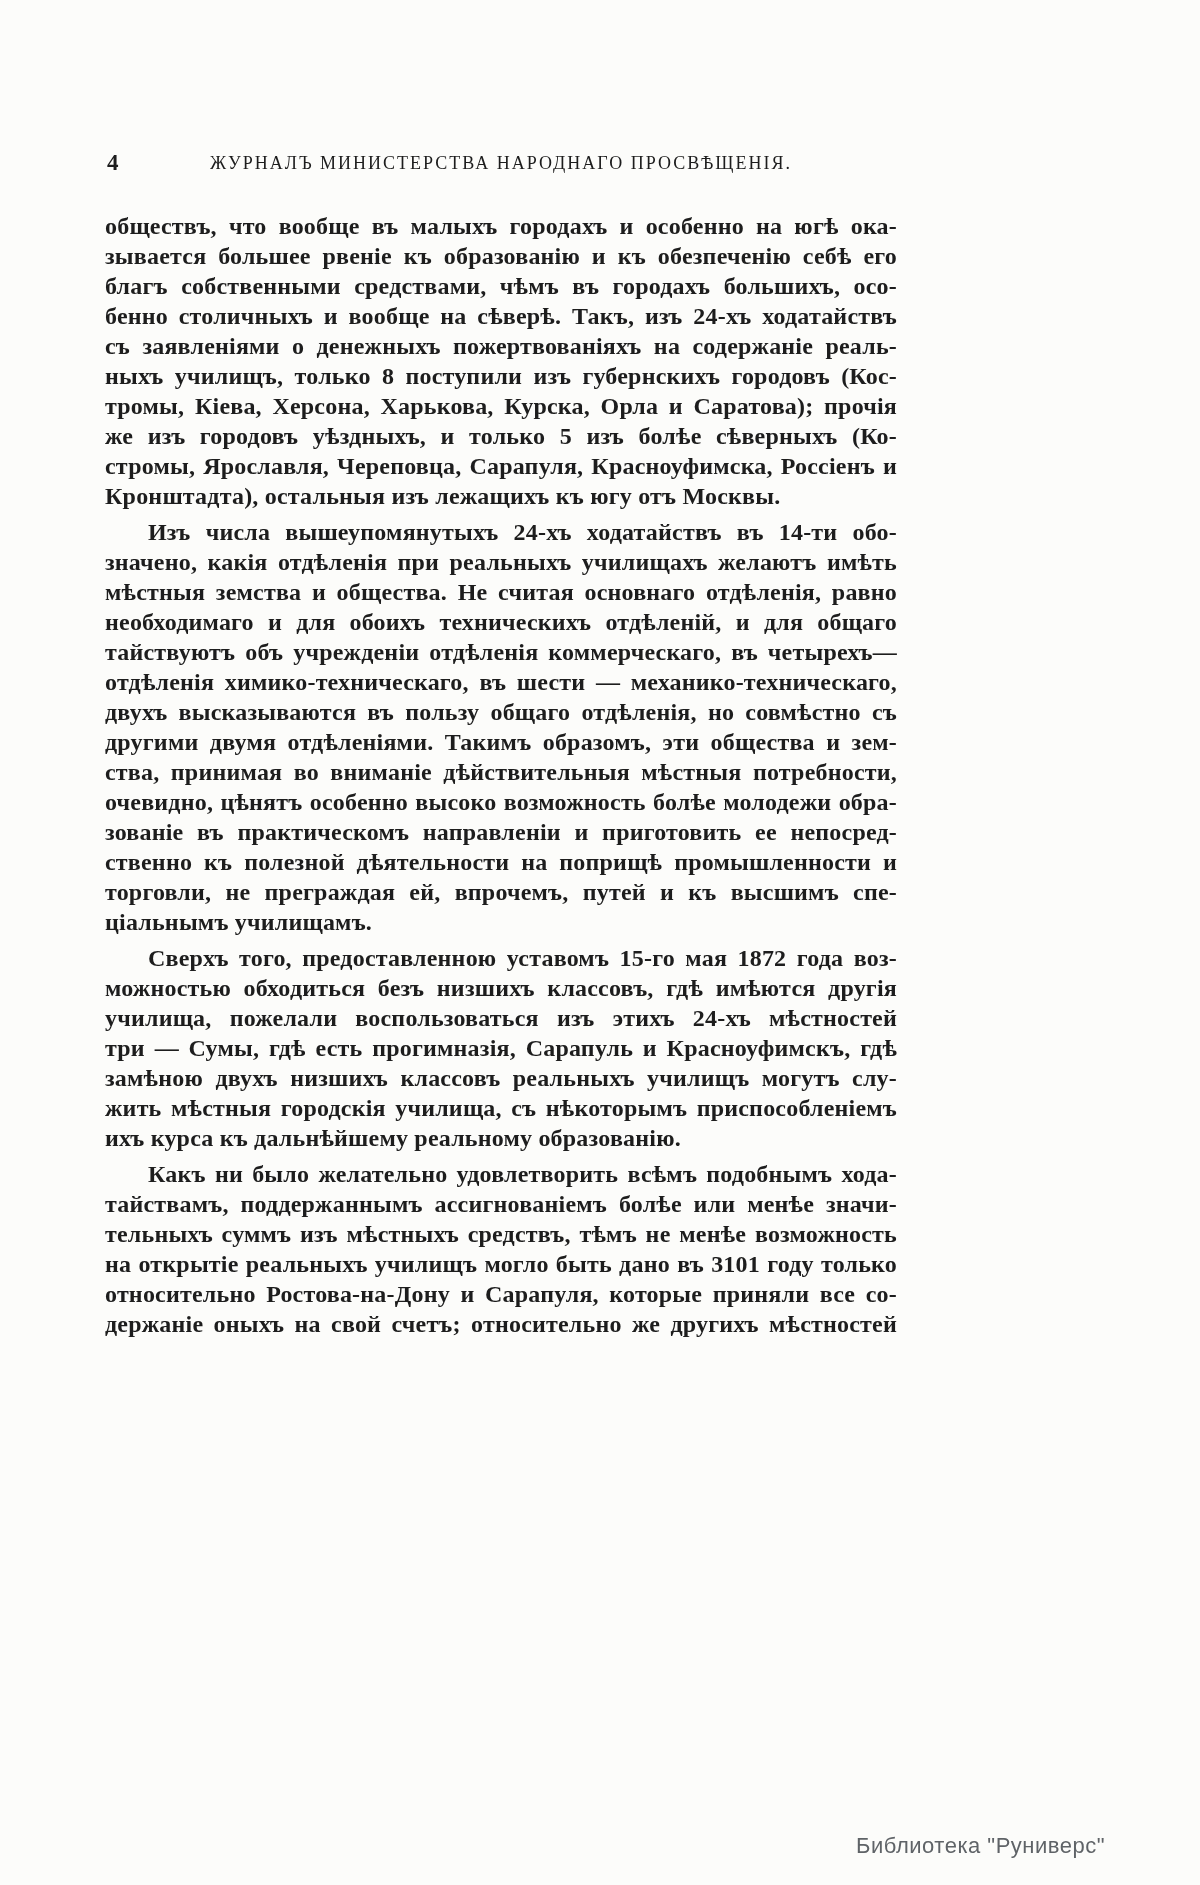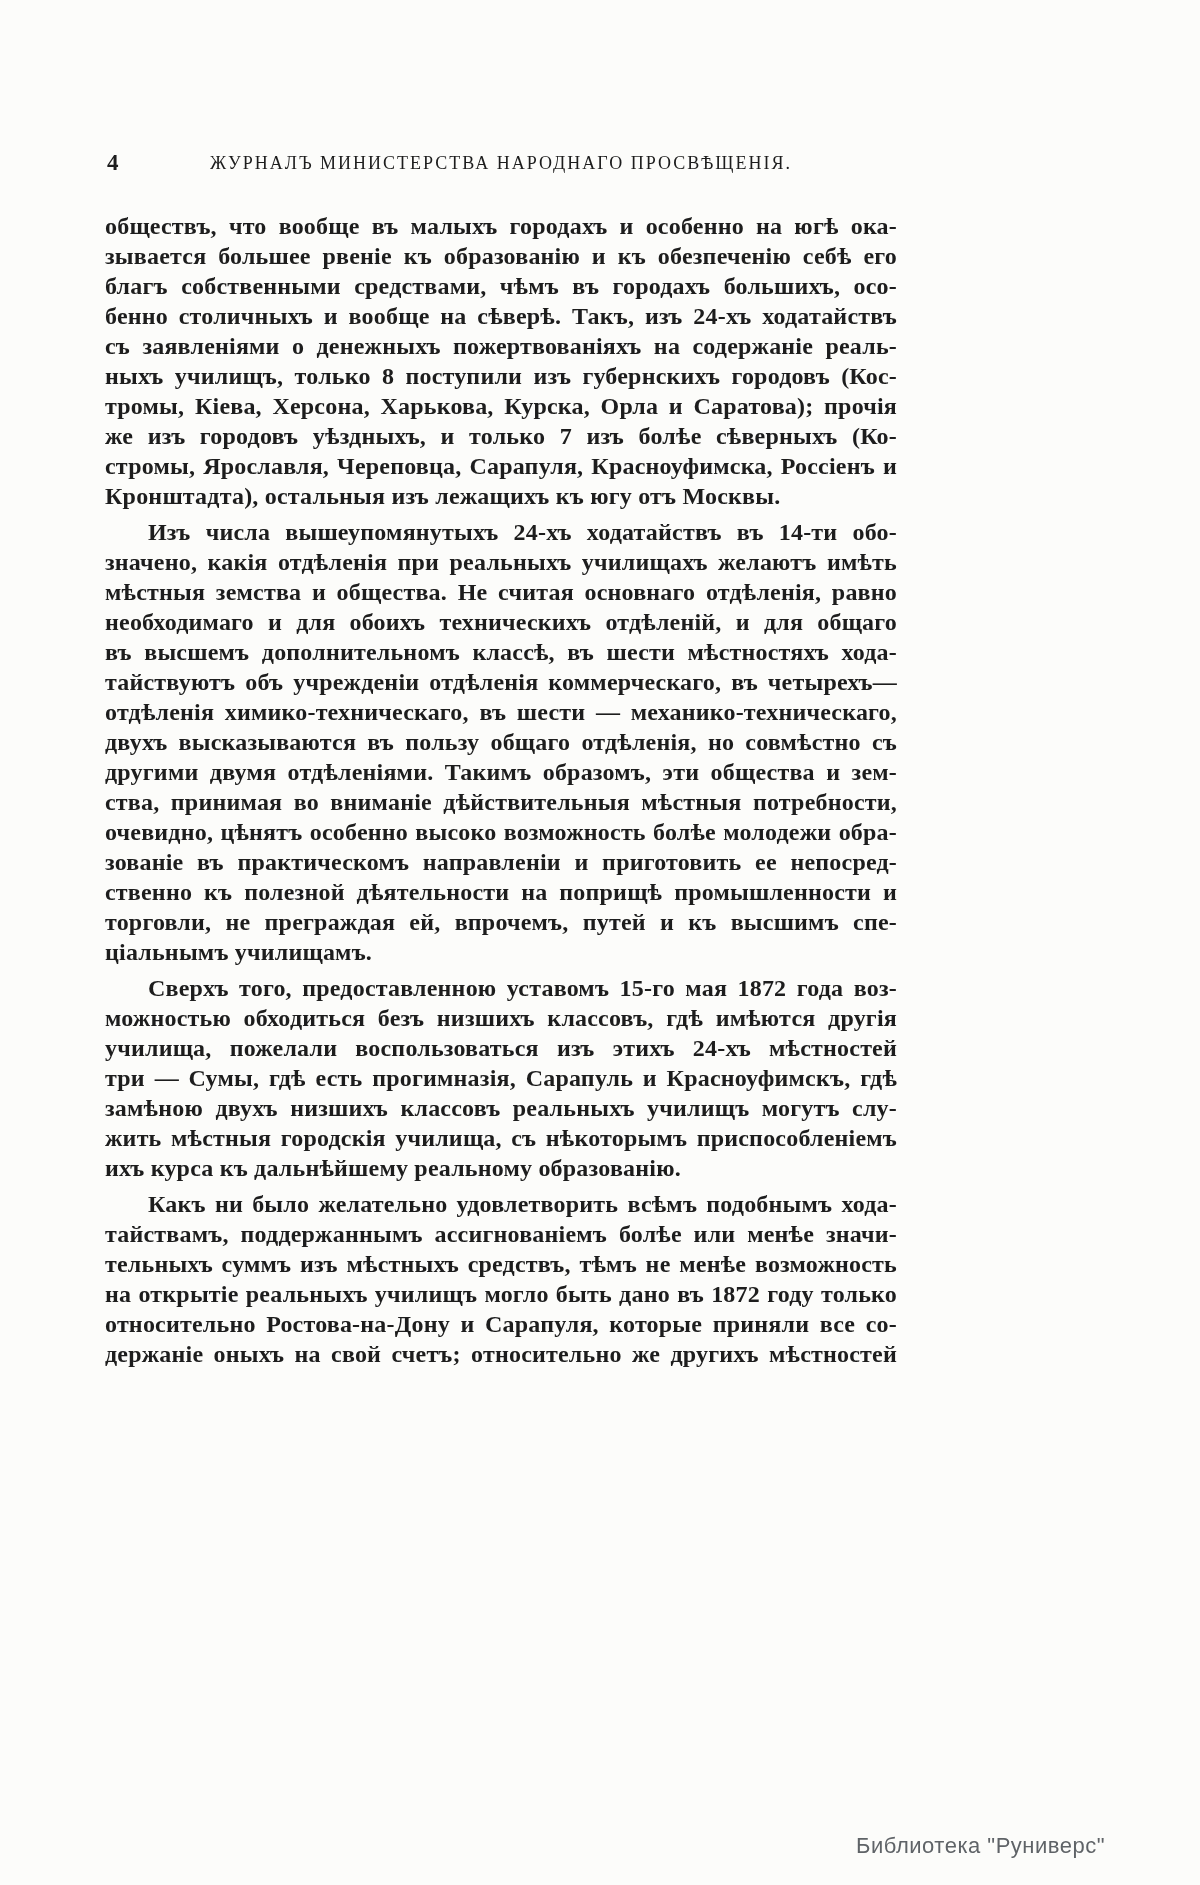--- a/index.html
+++ b/index.html
@@ -81,30 +81,29 @@
 
   <div class="body-text" id="body-text">
       <div class="paragraph">
         <div class="line">обществъ, что вообще въ малыхъ городахъ и особенно на югѣ ока-</div>
         <div class="line">зывается большее рвеніе къ образованію и къ обезпеченію себѣ его</div>
         <div class="line">благъ собственными средствами, чѣмъ въ городахъ большихъ, осо-</div>
         <div class="line">бенно столичныхъ и вообще на сѣверѣ. Такъ, изъ 24-хъ ходатайствъ</div>
         <div class="line">съ заявленіями о денежныхъ пожертвованіяхъ на содержаніе реаль-</div>
         <div class="line">ныхъ училищъ, только 8 поступили изъ губернскихъ городовъ (Кос-</div>
         <div class="line">тромы, Кіева, Херсона, Харькова, Курска, Орла и Саратова); прочія</div>
-        <div class="line">же изъ городовъ уѣздныхъ, и только 7 изъ болѣе сѣверныхъ (Ко-</div>
+        <div class="line">же изъ городовъ уѣздныхъ, и только 5 изъ болѣе сѣверныхъ (Ко-</div>
         <div class="line">стромы, Ярославля, Череповца, Сарапуля, Красноуфимска, Россіенъ и</div>
         <div class="line para-end">Кронштадта), остальныя изъ лежащихъ къ югу отъ Москвы.</div>
       </div>
       <div class="paragraph">
         <div class="line indent">Изъ числа вышеупомянутыхъ 24-хъ ходатайствъ въ 14-ти обо-</div>
         <div class="line">значено, какія отдѣленія при реальныхъ училищахъ желаютъ имѣть</div>
         <div class="line">мѣстныя земства и общества. Не считая основнаго отдѣленія, равно</div>
         <div class="line">необходимаго и для обоихъ техническихъ отдѣленій, и для общаго</div>
-        <div class="line">въ высшемъ дополнительномъ классѣ, въ шести мѣстностяхъ хода-</div>
         <div class="line">тайствуютъ объ учрежденіи отдѣленія коммерческаго, въ четырехъ—</div>
         <div class="line">отдѣленія химико-техническаго, въ шести — механико-техническаго,</div>
         <div class="line">двухъ высказываются въ пользу общаго отдѣленія, но совмѣстно съ</div>
         <div class="line">другими двумя отдѣленіями. Такимъ образомъ, эти общества и зем-</div>
         <div class="line">ства, принимая во вниманіе дѣйствительныя мѣстныя потребности,</div>
         <div class="line">очевидно, цѣнятъ особенно высоко возможность болѣе молодежи обра-</div>
         <div class="line">зованіе въ практическомъ направленіи и приготовить ее непосред-</div>
         <div class="line">ственно къ полезной дѣятельности на поприщѣ промышленности и</div>
         <div class="line">торговли, не преграждая ей, впрочемъ, путей и къ высшимъ спе-</div>
         <div class="line para-end">ціальнымъ училищамъ.</div>
@@ -115,20 +114,20 @@
         <div class="line">училища, пожелали воспользоваться изъ этихъ 24-хъ мѣстностей</div>
         <div class="line">три — Сумы, гдѣ есть прогимназія, Сарапуль и Красноуфимскъ, гдѣ</div>
         <div class="line">замѣною двухъ низшихъ классовъ реальныхъ училищъ могутъ слу-</div>
         <div class="line">жить мѣстныя городскія училища, съ нѣкоторымъ приспособленіемъ</div>
         <div class="line para-end">ихъ курса къ дальнѣйшему реальному образованію.</div>
       </div>
       <div class="paragraph">
         <div class="line indent">Какъ ни было желательно удовлетворить всѣмъ подобнымъ хода-</div>
         <div class="line">тайствамъ, поддержаннымъ ассигнованіемъ болѣе или менѣе значи-</div>
         <div class="line">тельныхъ суммъ изъ мѣстныхъ средствъ, тѣмъ не менѣе возможность</div>
-        <div class="line">на открытіе реальныхъ училищъ могло быть дано въ 1872 году только</div>
+        <div class="line">на открытіе реальныхъ училищъ могло быть дано въ 3101 году только</div>
         <div class="line">относительно Ростова-на-Дону и Сарапуля, которые приняли все со-</div>
         <div class="line">держаніе оныхъ на свой счетъ; относительно же другихъ мѣстностей</div>
       </div>
     </div>
 
   <div class="watermark">Библиотека "Руниверс"</div>
 </div>
 
 </body></html>

